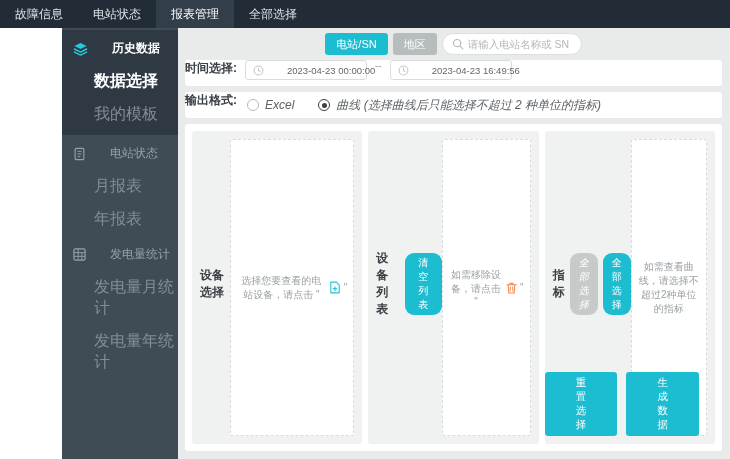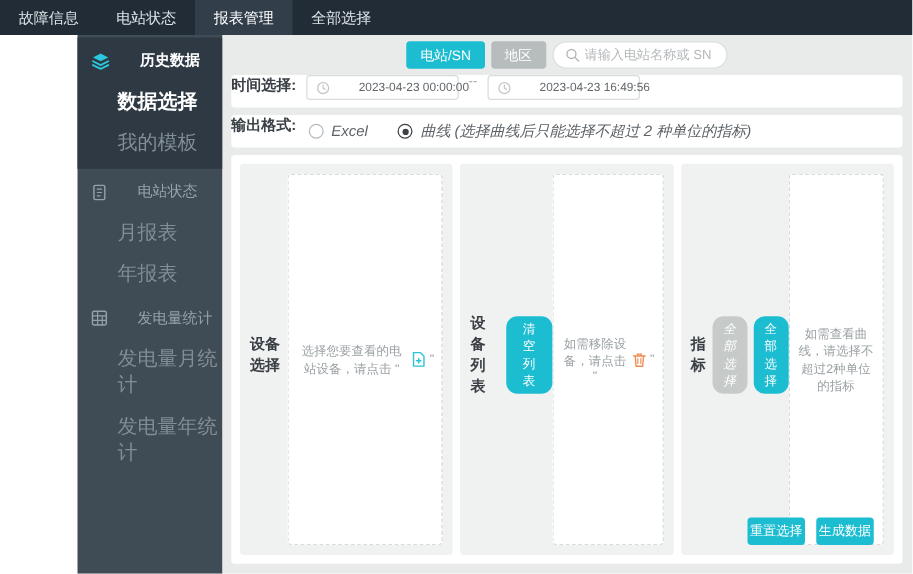--- a/index.html
+++ b/index.html
@@ -63,21 +63,21 @@
   .head-spacer { flex:1; }
   .pill { font-size:10px; color:#fff; border:none; border-radius:9px; padding:3px 9px;
     cursor:pointer; margin-left:5px; }
   .pill.cyan { background:#1dbdd1;text-align:center; }
   .pill.gray { background:#c6cbca;font-style:italic; }
   .hint-box { background:#fff; border:1px dashed #d8dbdb; border-radius:3px;
     min-height:30px; display:flex; align-items:center; justify-content:center; gap:3px;
     font-size:10px; color:#9aa1a4; padding:4px 6px; text-align:center; }
   .panel-actions { position:absolute; bottom:8px; right:16px; display:flex; gap:9px; }
   .btn { background:#1dbdd1; color:#fff; border:none; border-radius:3px;
-    font-size:10.5px; padding:4px 2px; cursor:pointer; }
+    font-size:10.5px; padding:4px 26px; cursor:pointer; }
 
   svg { display:block; flex:none; }
 </style>
 </head>
 <body>
 
 <div class="topnav">
   <div class="nav-item">故障信息</div>
   <div class="nav-item">电站状态</div>
   <div class="nav-item active">报表管理</div>

